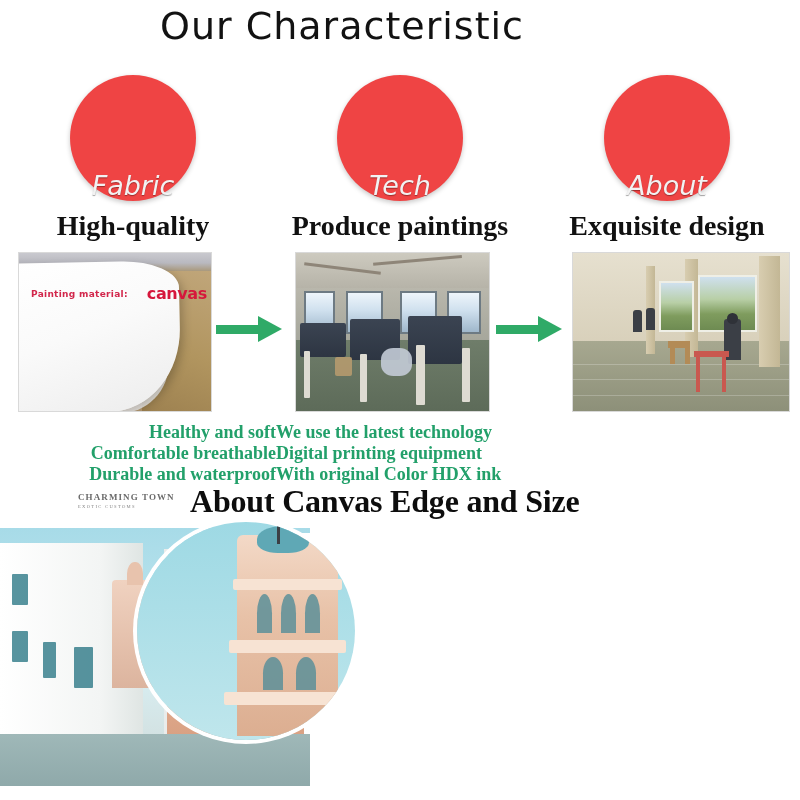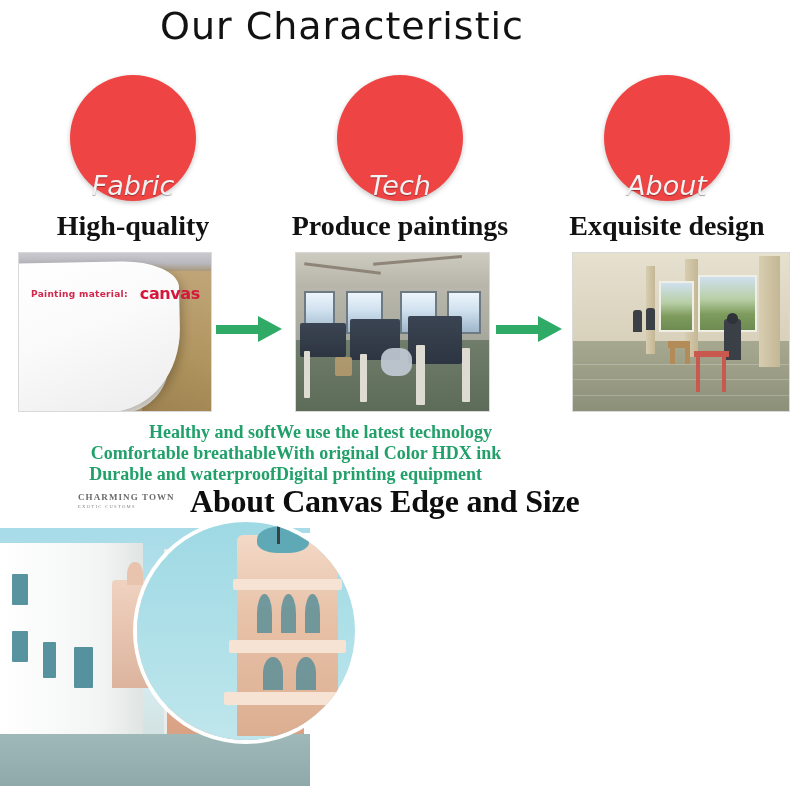--- a/index.html
+++ b/index.html
@@ -79,21 +79,21 @@
     position:absolute;left:12px;top:30px;width:172px;
     white-space:nowrap;
   }
   .canvas-label .lbl{
     font-family:"DejaVu Sans","Liberation Sans",sans-serif;
     font-size:9px;font-weight:700;color:#d2264b;letter-spacing:.3px;
   }
   .canvas-label .big{
     font-family:"DejaVu Sans","Liberation Sans",sans-serif;
     font-size:16px;font-weight:700;color:#d6173c;letter-spacing:-.4px;
-    vertical-align:-2px;margin-left:12px;
+    vertical-align:-2px;margin-left:19px;
   }
 
   
   .shop{position:absolute;inset:0;background:#9ba093;}
   .shop .ceiling{position:absolute;left:0;top:0;width:100%;height:22%;
     background:linear-gradient(180deg,#cdcabf 0%,#b6b3a8 100%);}
   .shop .beam{position:absolute;background:#8e8578;height:3px;}
   .shop .wall{position:absolute;left:0;top:22%;width:100%;height:33%;
     background:linear-gradient(180deg,#b9b7ac 0%,#a6a79c 100%);}
   .shop .win{position:absolute;top:24%;height:27%;
@@ -296,22 +296,22 @@
     <div class="head"></div>
   </div>
 
   <div class="cap c0">
     <div>Healthy and soft</div>
     <div>Comfortable  breathable</div>
     <div>Durable  and waterproof</div>
   </div>
   <div class="cap c1">
     <div>We use the latest technology</div>
+    <div>Digital printing equipment</div>
     <div>With original Color HDX ink</div>
-    <div>Digital printing equipment</div>
   </div>
 
   <div class="watermark">
     <div class="wm1">CHARMING TOWN</div>
     <div class="wm2">EXOTIC CUSTOMS</div>
   </div>
 
   <div class="section-title">About Canvas Edge and Size</div>
 
   <div class="bottom">

